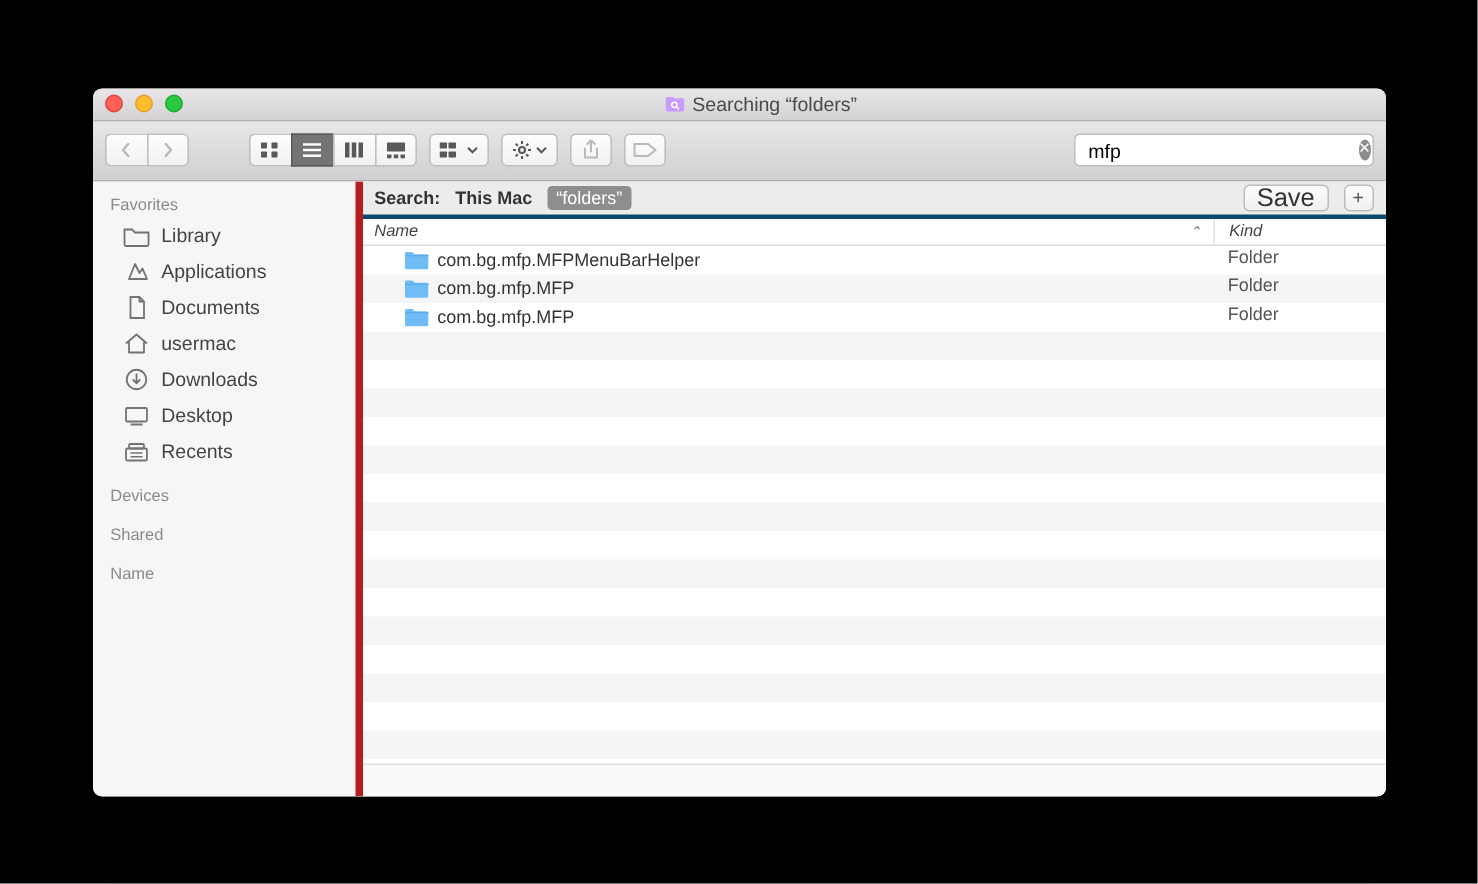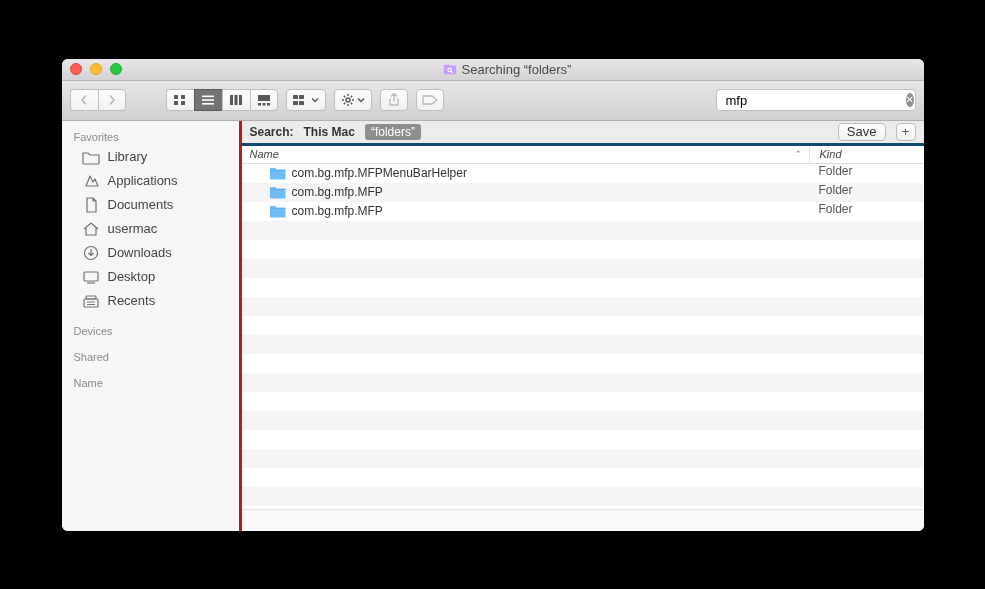--- a/index.html
+++ b/index.html
@@ -90,21 +90,21 @@
 .search .clear {
   width:14px; height:14px; border-radius:50%;
   background:#8e8e8e; color:#fff;
   display:flex; align-items:center; justify-content:center;
   font-size:10px; line-height:1;
 }
 .body { flex:1; display:flex; overflow:hidden;}
 .sidebar {
   width:180px;
   background:#f6f6f6;
-  border-right:3px solid #b91c1c;
+  border-right:5px solid #b91c1c;
   padding:6px 0;
   overflow-y:auto;
 }
 .sb-header {
   font-size:11px; color:#8a8a8a;
   padding:4px 12px 2px;
   font-weight:500;
 }
 .sb-item {
   display:flex; align-items:center;
@@ -126,21 +126,21 @@
 .scope { color:#333; font-weight:600; }
 .scope-pill {
   background:#8e8e8e; color:#fff;
   border-radius:3px; padding:1px 6px;
   font-weight:500;
 }
 .save-btn {
   height:18px;
   border:1px solid #bcbcbc; border-radius:4px;
   background:linear-gradient(#fdfdfd,#f1f1f1);
-  font-size:13px; padding:0 8px;
+  font-size:17px; padding:0 8px;
   display:flex; align-items:center;
 }
 .plus-btn {
   width:20px; height:18px;
   border:1px solid #bcbcbc; border-radius:4px;
   background:linear-gradient(#fdfdfd,#f1f1f1);
   display:flex; align-items:center; justify-content:center;
   font-size:13px; color:#555;
 }
 .columns {

